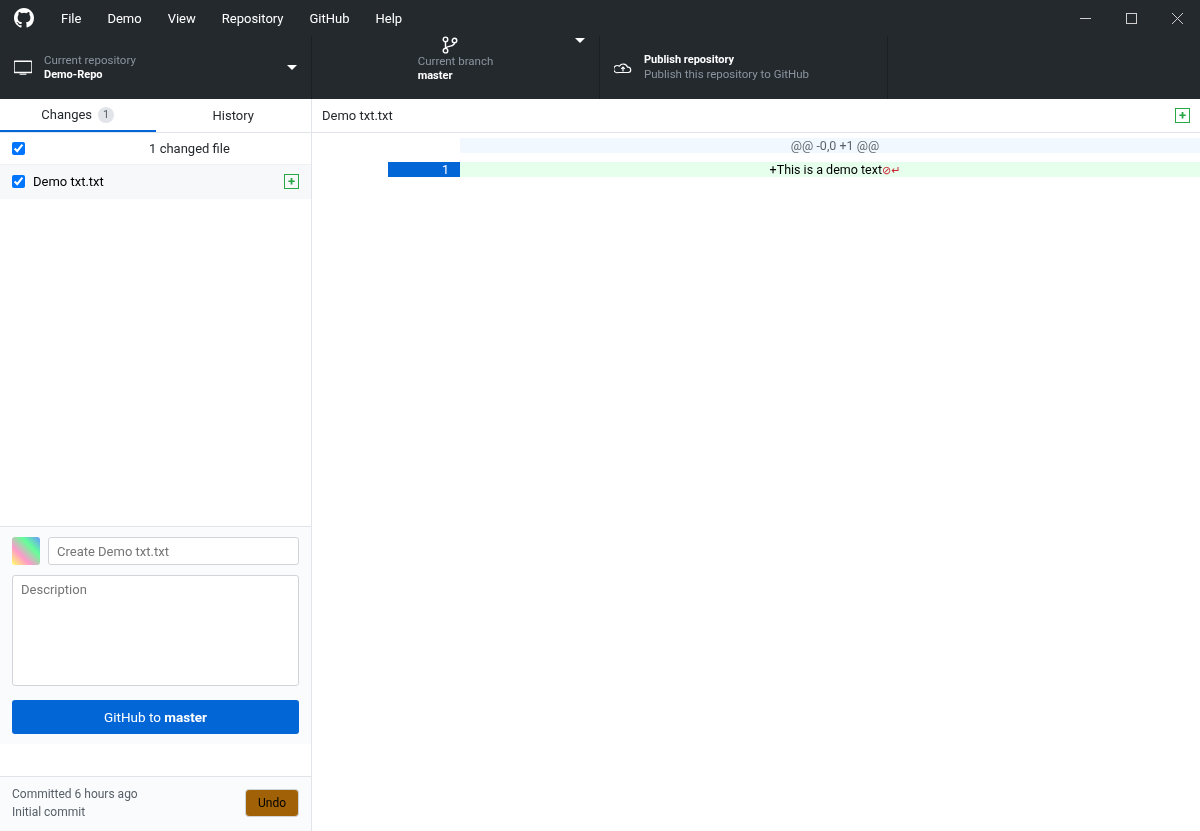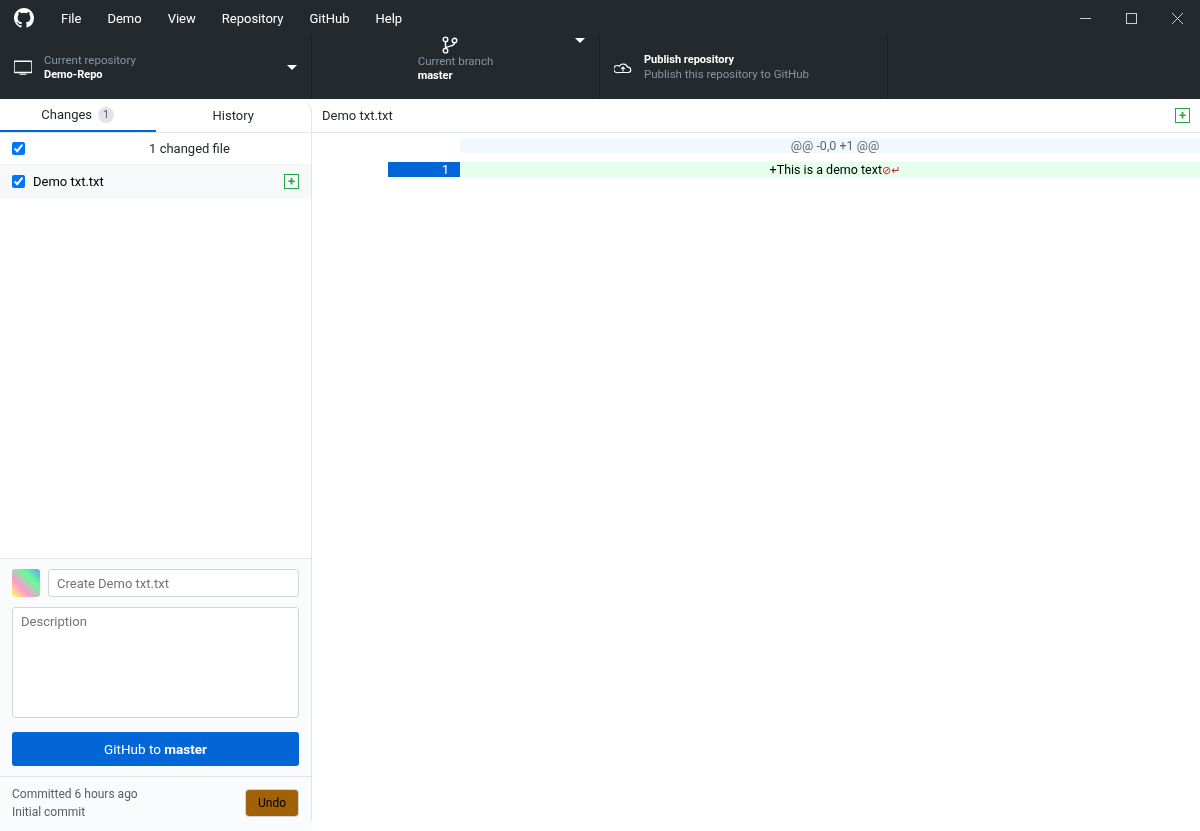--- a/index.html
+++ b/index.html
@@ -20,21 +20,21 @@
     .toolbar-btn.publish { flex: 0 0 288px; border-right: 1px solid #1b1f23; }
     .toolbar-btn.extra { flex: 1; border-right: none; }
     .tb-icon { width: 18px; height: 18px; margin-right: 12px; fill: #fff; flex-shrink: 0; }
     .tb-texts { display: flex; flex-direction: column; line-height: 1.3; }
     .tb-sub { font-size: 11.5px; color: #8b949e; }
     .tb-main { font-size: 11px; font-weight: 700; }
     .tb-caret { position: absolute; right: 14px; width: 10px; height: 10px; fill: #fff; }
 
     
     .content { display: flex; height: calc(831px - 36px - 63px); }
-    .left-panel { width: 312px; border-right: 1px solid #e1e4e8; display: flex; flex-direction: column; background: #fff; border-radius: 14px; }
+    .left-panel { width: 312px; border-right: 1px solid #e1e4e8; display: flex; flex-direction: column; background: #fff; }
     .tabs { display: flex; height: 34px; border-bottom: 1px solid #e1e4e8; }
     .tab { flex: 1; display: flex; align-items: center; justify-content: center; font-size: 13px; color: #24292e; cursor: pointer; position: relative; }
     .tab.active { border-bottom: 2px solid #0366d6; }
     .tab-badge { display: inline-flex; align-items: center; justify-content: center; min-width: 16px; height: 16px; padding: 0 5px; background: #e1e4e8; border-radius: 10px; font-size: 11px; color: #586069; margin-left: 6px; }
 
     .file-list-header { height: 32px; display: flex; align-items: center; padding: 0 12px; font-size: 13px; color: #24292e; border-bottom: 1px solid #f1f1f1; gap: 43px; }
     .file-list-header input[type=checkbox] { margin-right: 12px; }
     .file-list-header .label { flex: 1; text-align: center; }
 
     .file-item { height: 34px; display: flex; align-items: center; padding: 0 12px; font-size: 13px; border-bottom: 1px solid #f6f8fa; background: #f6f8fa; }
@@ -43,21 +43,21 @@
     .file-add-icon { width: 15px; height: 15px; border: 1.5px solid #28a745; color: #28a745; display: flex; align-items: center; justify-content: center; font-size: 13px; font-weight: bold; line-height: 1; }
 
     .commit-area { margin-top: auto; padding: 10px 12px 10px 12px; border-top: 1px solid #e1e4e8; background: #fafbfc; }
     .commit-row1 { display: flex; gap: 8px; margin-bottom: 10px; }
     .avatar { width: 28px; height: 28px; border-radius: 3px; background: linear-gradient(45deg,#ff6,#f9c,#6f9,#69f); flex-shrink:0; }
     .commit-summary { flex: 1; height: 28px; border: 1px solid #d1d5da; border-radius: 3px; padding: 0 8px; font-size: 13px; color: #a21caf; background: #fff; }
     .commit-desc { width: 100%; height: 111px; border: 1px solid #d1d5da; border-radius: 3px; padding: 6px 8px; font-size: 13px; color: #6a737d; background: #fff; resize: none; margin-bottom: 10px; }
     .commit-btn { width: 100%; height: 34px; background: #0366d6; color: #fff; border: none; border-radius: 3px; font-size: 13.5px; font-weight: 400; cursor: pointer; }
     .commit-btn b { font-weight: 700; }
 
-    .footer-row { display: flex; align-items: center; justify-content: space-between; padding: 8px 12px 10px; border-top: 1px solid #e1e4e8; font-size: 12px; color: #586069; background: #fafbfc; }
+    .footer-row { display: flex; align-items: center; justify-content: space-between; padding: 8px 12px 10px; border-top: 1px solid #e1e4e8; font-size: 12px; color: #586069; background: #fafbfc; margin-top: 32px; }
     .footer-left { line-height: 1.5; }
     .undo-btn { height: 28px; padding: 0 12px; border: 1px solid #d1d5da; border-radius: 4px; background: #a16207; font-size: 12px; cursor: pointer; }
 
     
     .diff-panel { flex: 1; display: flex; flex-direction: column; }
     .diff-header { height: 34px; display: flex; align-items: center; justify-content: space-between; padding: 0 10px 0 10px; font-size: 13px; border-bottom: 1px solid #e1e4e8; color: #24292e; }
     .diff-expand-icon { width: 15px; height: 15px; border: 1.5px solid #28a745; color: #28a745; display:flex; align-items:center; justify-content:center; font-size:13px; font-weight:bold; cursor:pointer; }
     .diff-body { font-family: Consolas, "Courier New", monospace; font-size: 12.5px; }
     .diff-line { display: flex; height: 24px; align-items: center; }
     .gutter-old, .gutter-new { width: 74px; text-align: right; padding-right: 10px; color: rgba(27,31,35,0.3); user-select: none; }

